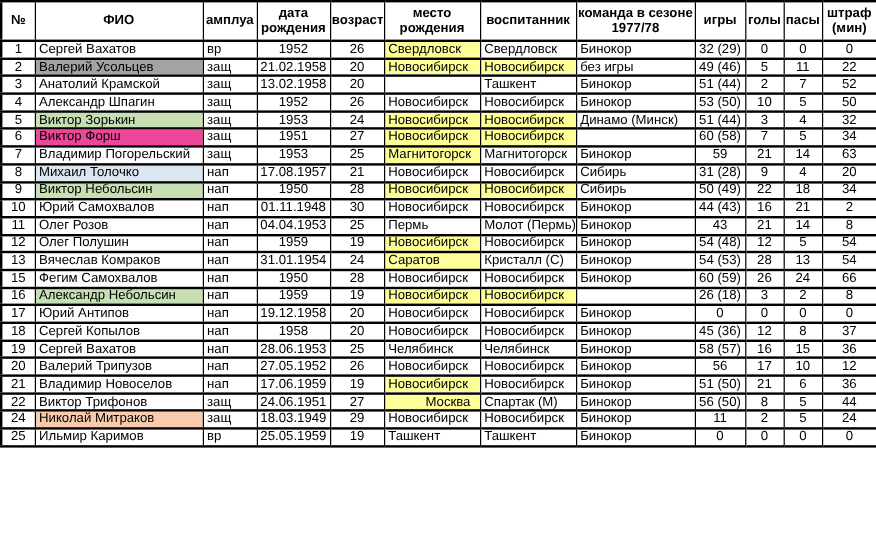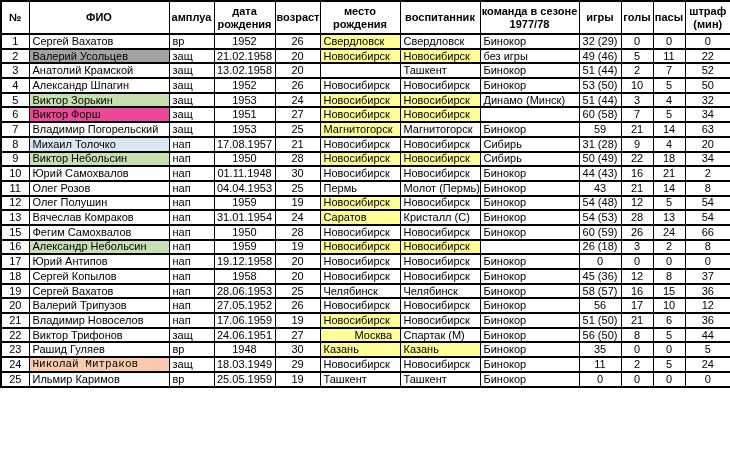--- a/index.html
+++ b/index.html
@@ -373,36 +373,22 @@
           <td class="center">27</td>
           <td class="left" style="background: rgb(255, 255, 153); padding-left: 34px;">Москва</td>
           <td class="left">Спартак (М)</td>
           <td class="left">Бинокор</td>
           <td class="center">56 (50)</td>
           <td class="center">8</td>
           <td class="center">5</td>
           <td class="center">44</td>
         </tr>
         <tr>
-          <td class="center">23</td>
-          <td class="left">Рашид Гуляев</td>
-          <td class="left">вр</td>
-          <td class="center">1948</td>
-          <td class="center">30</td>
-          <td class="left" style="background: rgb(255, 255, 153);">Казань</td>
-          <td class="left" style="background: rgb(255, 255, 153);">Казань</td>
-          <td class="left">Бинокор</td>
-          <td class="center">35</td>
-          <td class="center">0</td>
-          <td class="center">0</td>
-          <td class="center">5</td>
-        </tr>
-        <tr>
           <td class="center">24</td>
-          <td class="left" style="background: rgb(248, 203, 173); font-family: Liberation Mono, monospace;">Николай Митраков</td>
+          <td class="left" style="background: rgb(248, 203, 173);">Николай Митраков</td>
           <td class="left">защ</td>
           <td class="center">18.03.1949</td>
           <td class="center">29</td>
           <td class="left">Новосибирск</td>
           <td class="left">Новосибирск</td>
           <td class="left">Бинокор</td>
           <td class="center">11</td>
           <td class="center">2</td>
           <td class="center">5</td>
           <td class="center">24</td>

